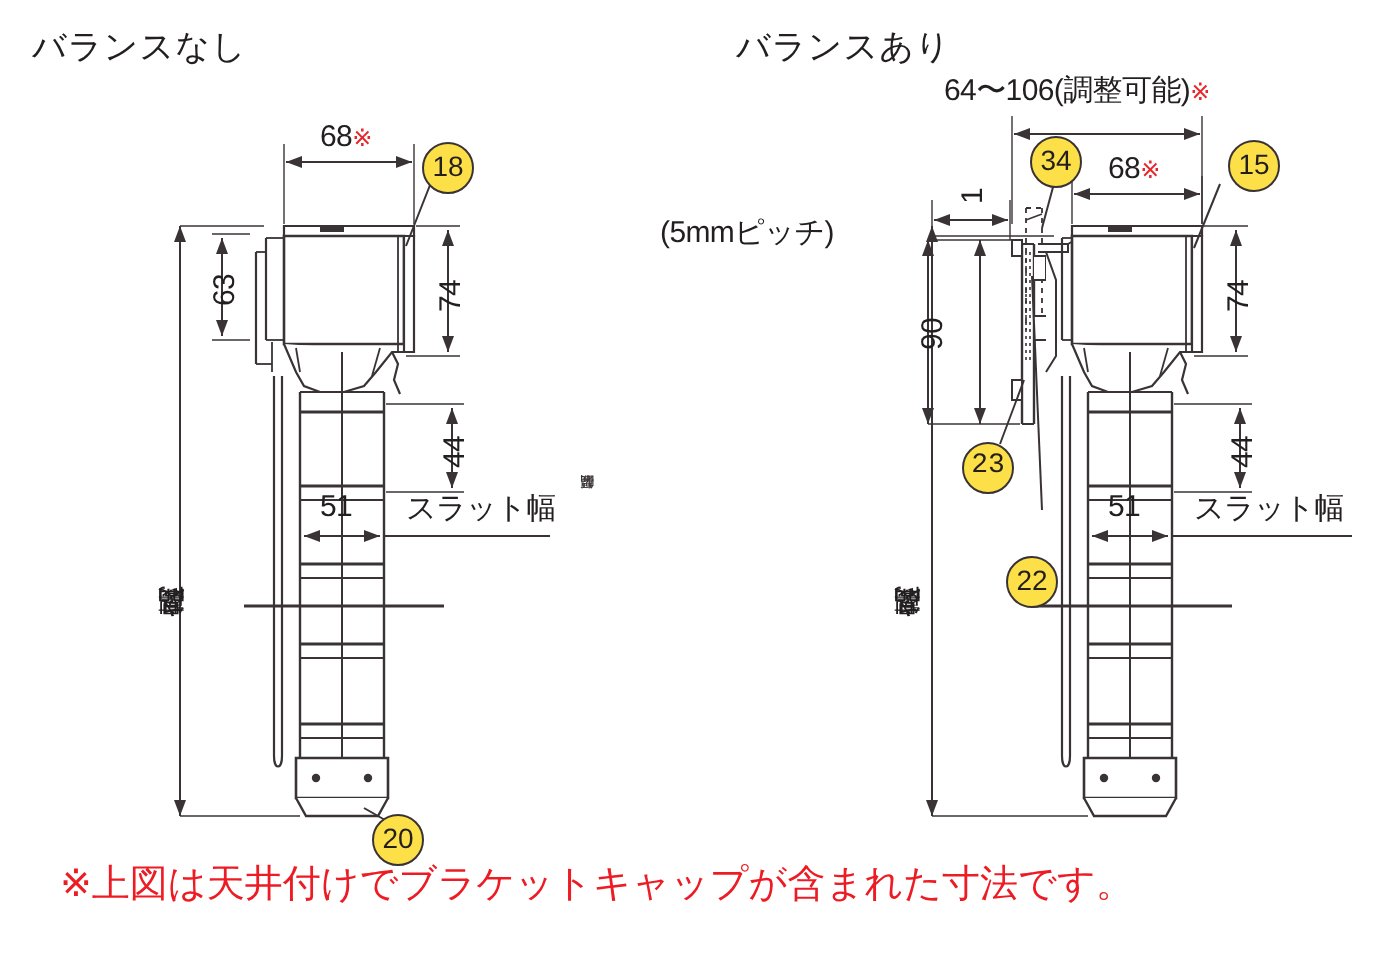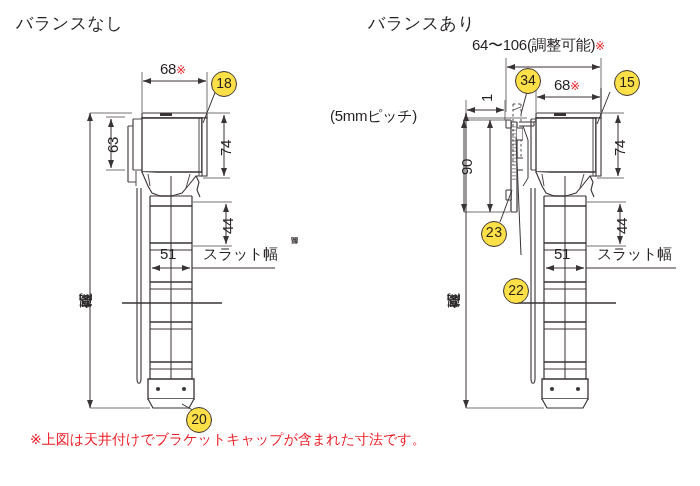--- a/index.html
+++ b/index.html
@@ -37,21 +37,21 @@
     font-size:14px;
     color:#231f20;
     white-space:nowrap;
     transform:rotate(180deg);
     transform-origin:center center;
   }
   .kome{color:#e8252a;font-size:12px;}
   .note{
     position:absolute;
     color:#ed1c24;
-    font-size:14px;
+    font-size:19px;
     line-height:1.28;
     white-space:pre;
     letter-spacing:0px;
     text-align:right;
   }
   .balloon{
     position:absolute;
     width:26px;height:26px;
     border:1.6px solid #3a3336;
     border-radius:50%;

